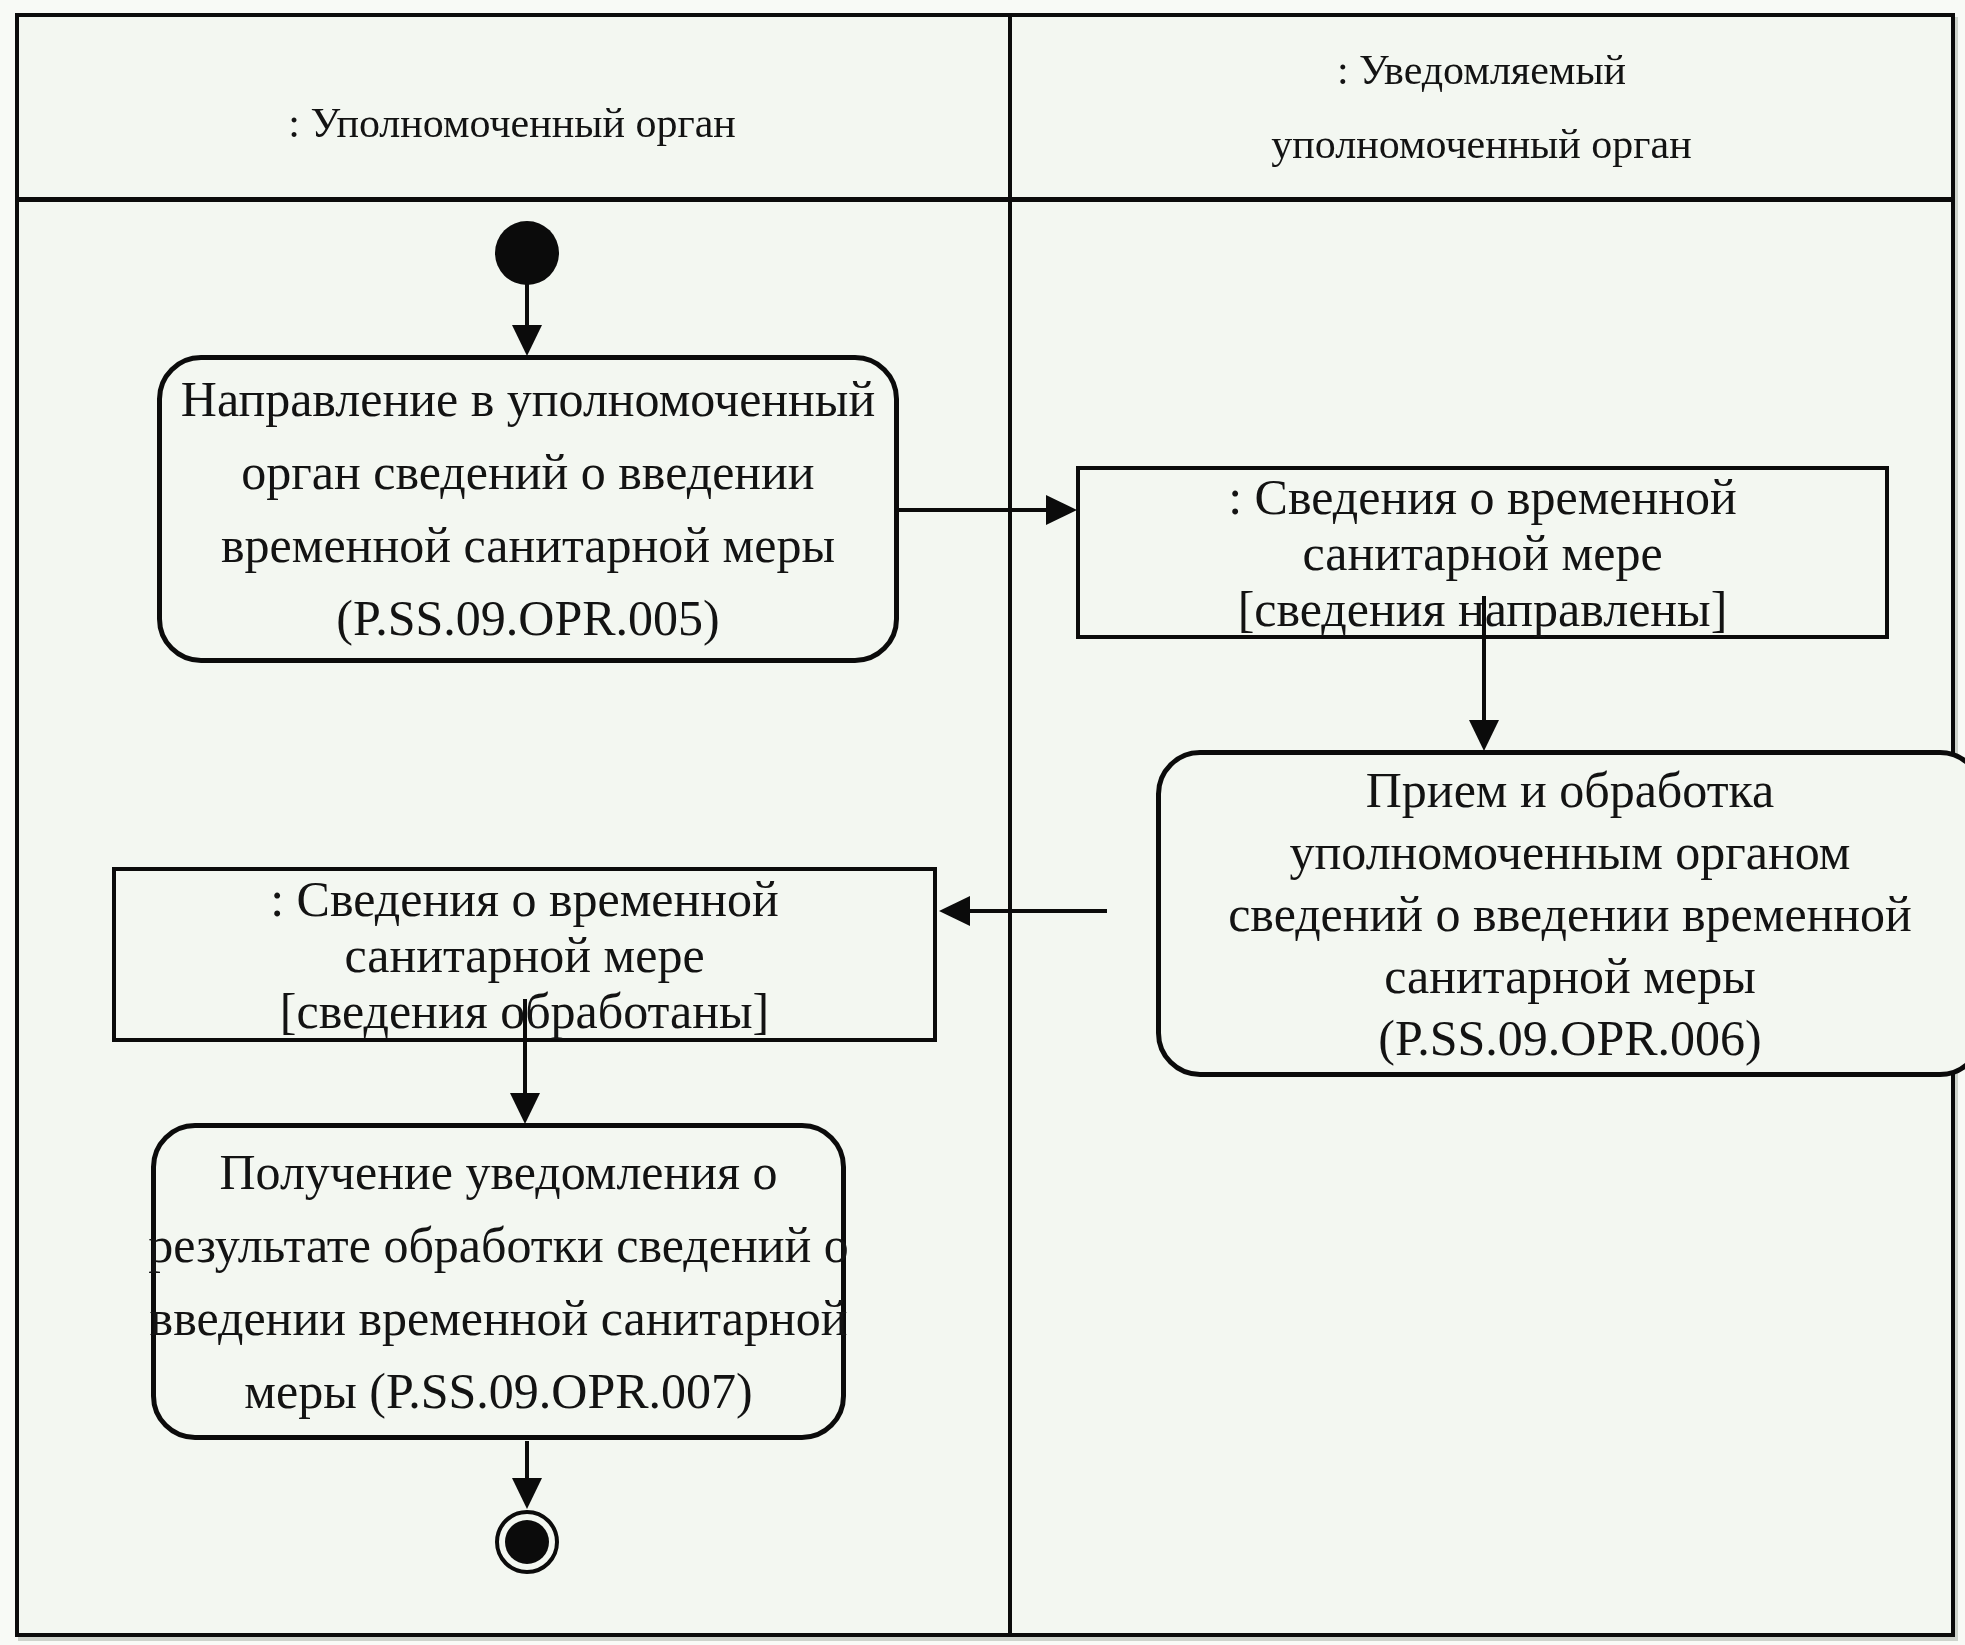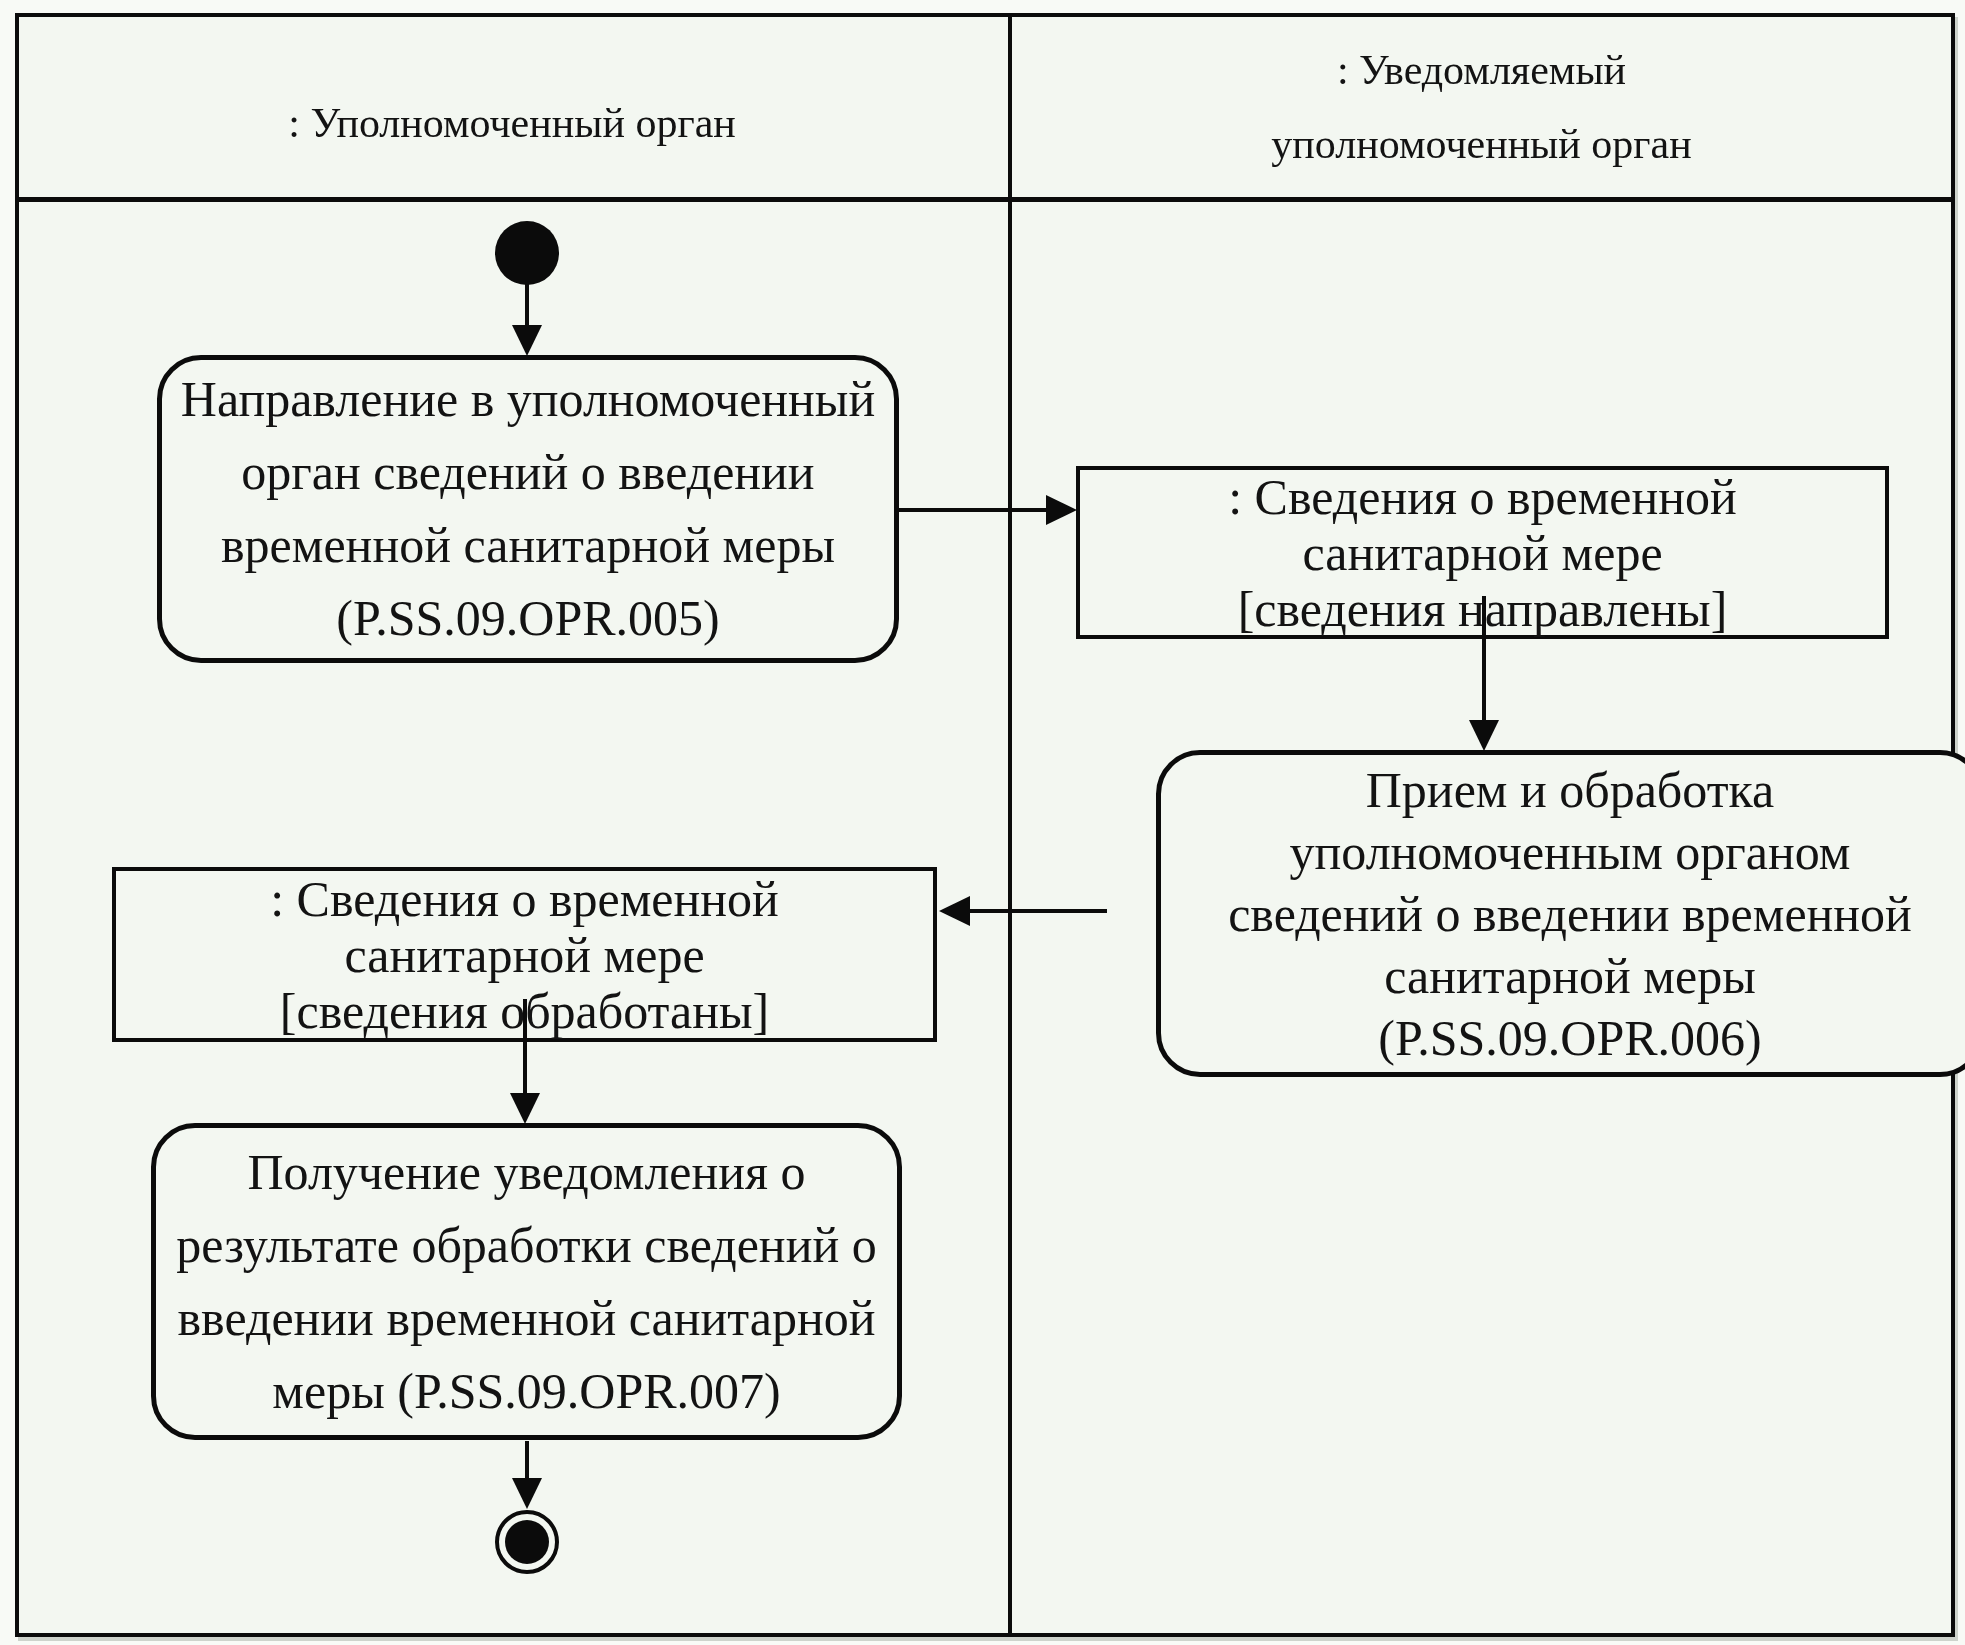--- a/index.html
+++ b/index.html
@@ -47,21 +47,21 @@
     font-size: 50px;
     background: #f3f7f1;
     white-space: nowrap;
   }
   .action { border: 5px solid #0b0b0b; border-radius: 44px; }
   .objectbox { border: 4px solid #0b0b0b; border-radius: 0; margin-top: 44px; }
   .n1 { left: 157px;  top: 355px;  width: 742px; height: 308px; line-height: 73px; }
   .n2 { left: 1076px; top: 422px;  width: 813px; height: 173px; line-height: 56px; }
   .n3 { left: 1156px; top: 750px;  width: 828px; height: 327px; line-height: 62px; }
   .n4 { left: 112px;  top: 823px;  width: 825px; height: 175px; line-height: 56px; }
-  .n5 { left: 151px;  top: 1123px; width: 751px; height: 317px; line-height: 73px; }
+  .n5 { left: 151px;  top: 1123px; width: 695px; height: 317px; line-height: 73px; }
   .connectors {
     position: absolute; left: 0; top: 0;
     width: 1965px; height: 1645px;
     pointer-events: none;
   }
 </style>
 </head>
 <body>
 
 <div class="frame"></div>

